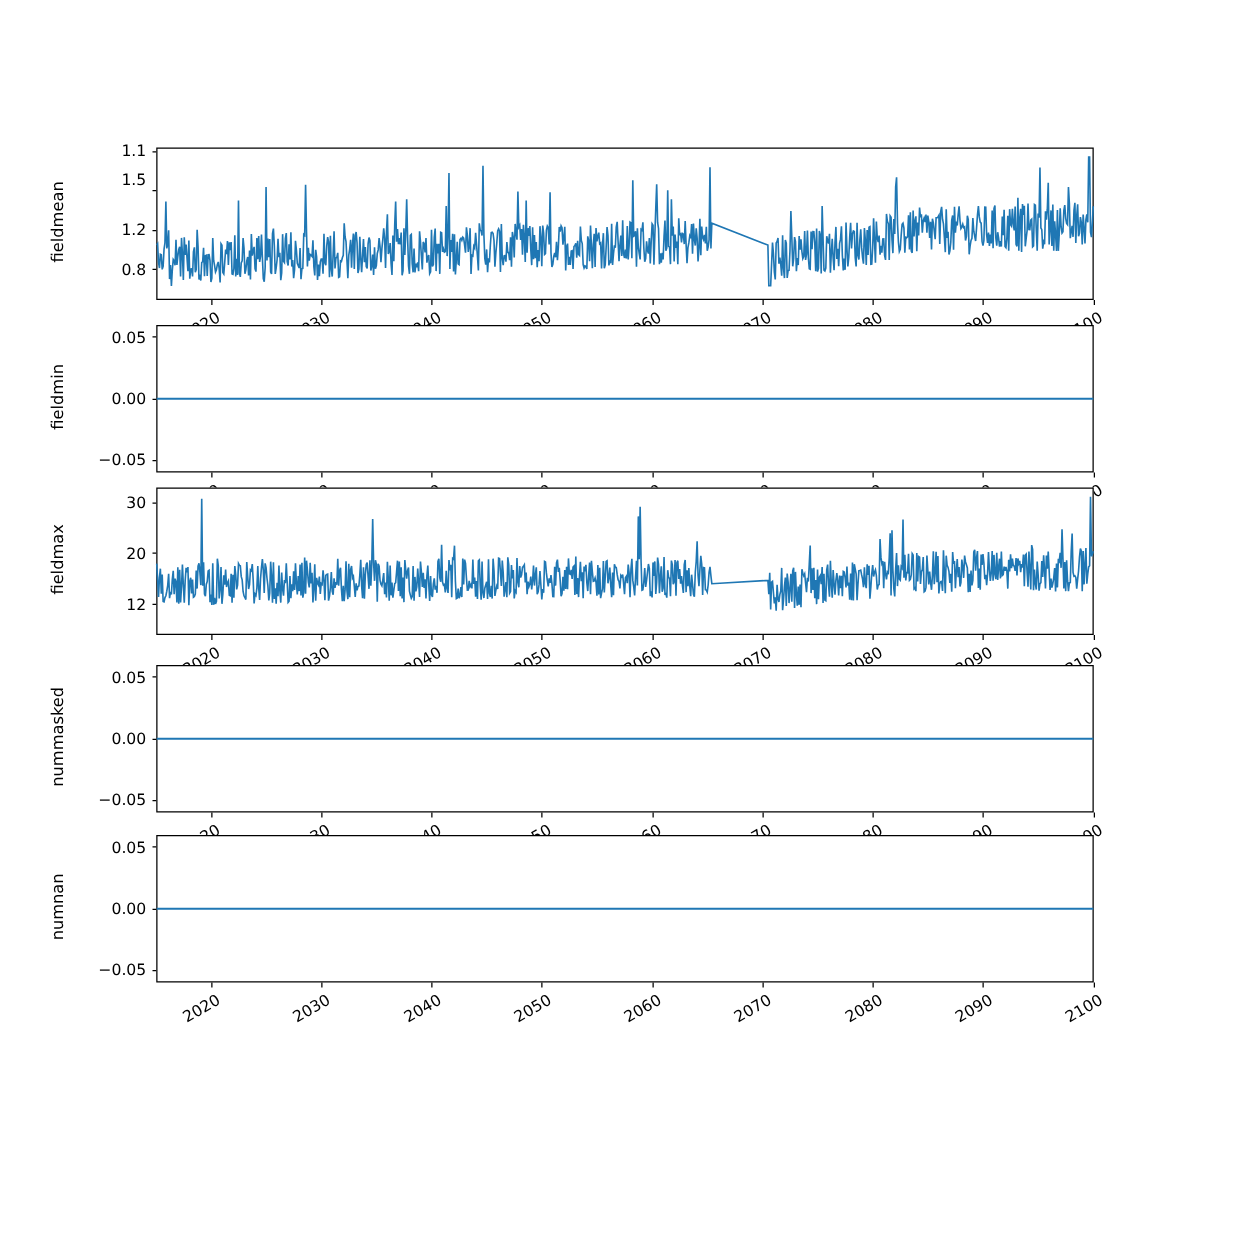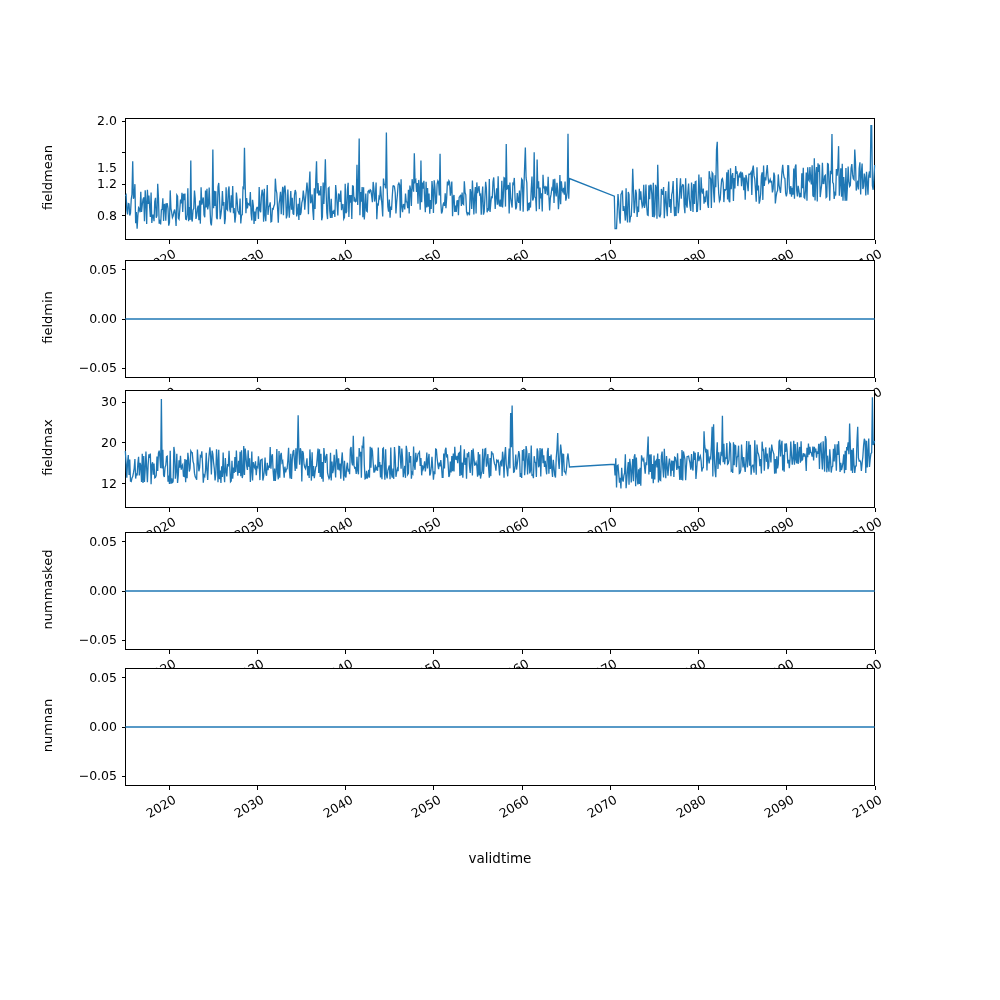--- a/index.html
+++ b/index.html
@@ -75,35 +75,34 @@
   }
   .tickmark {
     position: absolute;
     background: #000000;
   }
 </style>
 </head>
 <body>
 
 <div id="figure">
-  <div class="xlabel" style="left: 125px; width: 750px; top: 850px;">validtime</div>
   <div id="panels">
       <div class="panel" style="left: 125px; top: 118px; width: 750px; height: 122px;">
         <div class="axes-frame"></div>
         <svg class="plot-svg" viewBox="0 0 750 122" preserveAspectRatio="none">
           <path d="M0.35 78.00 L1.09 76.94 L1.82 92.01 L2.56 96.40 L3.29 85.49 L4.03 85.85 L4.76 97.48 L5.50 95.08 L6.24 81.35 L6.97 76.24 L7.71 43.20 L8.44 80.75 L9.18 77.37 L9.91 66.15 L10.65 105.27 L11.38 93.95 L12.12 110.79 L12.85 98.05 L13.59 89.56 L14.32 90.68 L15.06 94.26 L15.79 73.84 L16.53 93.92 L17.26 87.03 L18.00 81.52 L18.74 79.39 L19.47 103.21 L20.21 72.32 L20.94 85.10 L21.68 105.93 L22.41 71.75 L23.15 85.96 L23.88 77.56 L24.62 88.60 L25.35 99.03 L26.09 74.46 L26.82 105.02 L27.56 97.28 L28.29 97.02 L29.03 103.20 L29.76 83.48 L30.50 79.84 L31.24 99.69 L31.97 97.70 L32.71 65.83 L33.44 79.30 L34.18 105.63 L34.91 103.44 L35.65 106.36 L36.38 91.88 L37.12 91.41 L37.85 80.24 L38.59 102.94 L39.32 86.62 L40.06 86.26 L40.79 102.82 L41.53 85.82 L42.26 85.68 L43.00 90.54 L43.74 107.64 L44.47 104.54 L45.21 72.39 L45.94 90.35 L46.68 94.48 L47.41 99.52 L48.15 97.75 L48.88 93.57 L49.62 91.57 L50.35 96.87 L51.09 107.99 L51.82 77.05 L52.56 78.28 L53.29 100.07 L54.03 101.23 L54.76 92.14 L55.50 81.66 L56.24 85.32 L56.97 74.80 L57.71 94.04 L58.44 75.81 L59.18 82.11 L59.91 75.63 L60.65 101.11 L61.38 101.49 L62.12 96.74 L62.85 70.24 L63.59 103.21 L64.32 88.95 L65.06 102.05 L65.79 42.49 L66.53 100.55 L67.26 103.48 L68.00 92.28 L68.74 90.60 L69.47 72.52 L70.21 80.66 L70.94 100.97 L71.68 97.88 L72.41 90.71 L73.15 87.55 L73.88 102.31 L74.62 82.45 L75.35 105.63 L76.09 69.25 L76.82 86.52 L77.56 82.56 L78.29 79.49 L79.03 96.93 L79.76 99.30 L80.50 72.42 L81.24 89.44 L81.97 70.81 L82.71 91.48 L83.44 87.00 L84.18 69.65 L84.91 88.05 L85.65 104.95 L86.38 107.34 L87.12 96.19 L87.85 31.59 L88.59 90.34 L89.32 72.85 L90.06 87.85 L90.79 73.15 L91.53 99.62 L92.26 101.22 L93.00 68.77 L93.74 64.92 L94.47 78.88 L95.21 101.20 L95.94 96.33 L96.68 89.84 L97.41 72.98 L98.15 87.68 L98.88 84.13 L99.62 106.08 L100.35 100.45 L101.09 69.32 L101.82 90.97 L102.56 92.01 L103.29 72.95 L104.03 68.44 L104.76 91.23 L105.50 94.39 L106.24 77.36 L106.97 89.64 L107.71 67.91 L108.44 95.25 L109.18 90.00 L109.91 104.58 L110.65 97.83 L111.38 74.59 L112.12 82.09 L112.85 92.65 L113.59 94.52 L114.32 96.45 L115.06 80.46 L115.79 105.44 L116.53 96.97 L117.26 96.76 L118.00 69.49 L118.74 70.21 L119.47 29.72 L120.21 67.40 L120.94 95.14 L121.68 80.15 L122.41 90.48 L123.15 85.57 L123.88 86.16 L124.62 87.06 L125.35 74.14 L126.09 95.37 L126.82 102.39 L127.56 81.81 L128.29 87.43 L129.03 105.88 L129.76 93.57 L130.50 102.88 L131.24 91.54 L131.97 89.26 L132.71 89.23 L133.44 100.89 L134.18 69.04 L134.91 92.23 L135.65 94.23 L136.38 78.89 L137.12 71.72 L137.85 75.40 L138.59 103.75 L139.32 70.70 L140.06 97.60 L140.79 103.26 L141.53 84.69 L142.26 67.06 L143.00 96.84 L143.74 88.36 L144.47 87.96 L145.21 84.28 L145.94 103.89 L146.68 103.42 L147.41 90.68 L148.15 91.18 L148.88 88.16 L149.62 86.19 L150.35 60.66 L151.09 71.59 L151.82 75.24 L152.56 90.23 L153.29 104.62 L154.03 86.02 L154.76 81.23 L155.50 73.88 L156.24 96.19 L156.97 78.11 L157.71 68.87 L158.44 97.18 L159.18 70.56 L159.91 67.60 L160.65 76.33 L161.38 100.42 L162.12 97.13 L162.85 71.50 L163.59 88.66 L164.32 99.69 L165.06 86.15 L165.79 73.14 L166.53 91.74 L167.26 79.73 L168.00 95.30 L168.74 96.78 L169.47 77.03 L170.21 72.05 L170.94 74.56 L171.68 98.47 L172.41 94.89 L173.15 85.71 L173.88 101.97 L174.62 79.90 L175.35 97.05 L176.09 94.46 L176.82 84.77 L177.56 81.94 L178.29 72.54 L179.03 79.16 L179.76 91.68 L180.50 81.15 L181.24 73.74 L181.97 64.65 L182.71 72.75 L183.44 96.34 L184.18 67.62 L184.91 53.50 L185.65 85.28 L186.38 83.21 L187.12 76.42 L187.85 92.61 L188.59 101.93 L189.32 70.38 L190.06 91.01 L190.79 61.66 L191.53 43.16 L192.26 75.44 L193.00 65.16 L193.74 77.40 L194.47 72.49 L195.21 77.44 L195.94 68.04 L196.68 102.26 L197.41 98.82 L198.15 64.56 L198.88 86.02 L199.62 67.17 L200.35 41.35 L201.09 72.91 L201.82 94.69 L202.56 101.06 L203.29 70.21 L204.03 69.48 L204.76 92.90 L205.50 99.85 L206.24 80.87 L206.97 100.02 L207.71 92.86 L208.44 95.95 L209.18 91.93 L209.91 98.90 L210.65 67.07 L211.38 75.33 L212.12 86.80 L212.85 97.57 L213.59 75.54 L214.32 77.21 L215.06 83.93 L215.79 72.44 L216.53 92.18 L217.26 87.73 L218.00 85.96 L218.74 100.90 L219.47 99.43 L220.21 65.88 L220.94 95.16 L221.68 93.69 L222.41 71.83 L223.15 64.81 L223.88 98.88 L224.62 77.03 L225.35 84.70 L226.09 77.02 L226.82 101.10 L227.56 67.87 L228.29 68.18 L229.03 83.48 L229.76 80.94 L230.50 83.72 L231.24 83.19 L231.97 46.88 L232.71 86.88 L233.44 69.87 L234.18 20.50 L234.91 97.15 L235.65 74.07 L236.38 83.63 L237.12 68.97 L237.85 99.24 L238.59 69.37 L239.32 101.57 L240.06 90.12 L240.79 75.44 L241.53 93.04 L242.26 93.66 L243.00 73.55 L243.74 72.63 L244.47 74.27 L245.21 71.75 L245.94 72.57 L246.68 78.06 L247.41 84.17 L248.15 63.90 L248.88 70.13 L249.62 83.53 L250.35 78.65 L251.09 64.52 L251.82 101.13 L252.56 86.25 L253.29 86.78 L254.03 78.86 L254.76 80.32 L255.50 68.28 L256.24 77.73 L256.97 87.08 L257.71 98.37 L258.44 60.60 L259.18 66.36 L259.91 66.67 L260.65 70.47 L261.38 14.54 L262.12 69.85 L262.85 88.64 L263.59 93.63 L264.32 81.53 L265.06 99.81 L265.79 88.55 L266.53 91.89 L267.26 78.53 L268.00 68.04 L268.74 67.80 L269.47 68.84 L270.21 74.58 L270.94 95.39 L271.68 84.28 L272.41 76.57 L273.15 66.77 L273.88 65.10 L274.62 67.00 L275.35 99.62 L276.09 61.29 L276.82 88.78 L277.56 94.17 L278.29 86.63 L279.03 86.40 L279.76 91.39 L280.50 75.56 L281.24 83.83 L281.97 84.00 L282.71 90.06 L283.44 71.76 L284.18 95.44 L284.91 67.60 L285.65 72.02 L286.38 87.92 L287.12 61.15 L287.85 67.93 L288.59 73.70 L289.32 35.23 L290.06 63.61 L290.79 62.22 L291.53 73.92 L292.26 65.14 L293.00 85.82 L293.74 61.90 L294.47 71.98 L295.21 91.65 L295.94 42.48 L296.68 84.18 L297.41 64.53 L298.15 70.74 L298.88 62.90 L299.62 81.33 L300.35 94.11 L301.09 63.72 L301.82 89.40 L302.56 70.00 L303.29 88.64 L304.03 75.62 L304.76 95.80 L305.50 82.05 L306.24 90.98 L306.97 62.95 L307.71 72.01 L308.44 94.92 L309.18 62.38 L309.91 68.46 L310.65 85.61 L311.38 84.98 L312.12 66.05 L312.85 62.77 L313.59 64.17 L314.32 77.54 L315.06 35.82 L315.79 84.27 L316.53 95.51 L317.26 93.49 L318.00 87.18 L318.74 84.31 L319.47 87.84 L320.21 75.39 L320.94 90.13 L321.68 79.77 L322.41 63.53 L323.15 67.36 L323.88 62.71 L324.62 64.14 L325.35 77.78 L326.09 71.65 L326.82 63.46 L327.56 98.29 L328.29 79.05 L329.03 76.92 L329.76 93.90 L330.50 87.45 L331.24 93.91 L331.97 82.88 L332.71 82.58 L333.44 97.12 L334.18 79.20 L334.91 78.48 L335.65 76.72 L336.38 88.08 L337.12 74.66 L337.85 85.61 L338.59 86.37 L339.32 63.28 L340.06 74.37 L340.79 76.84 L341.53 93.78 L342.26 96.45 L343.00 94.76 L343.74 95.44 L344.47 97.23 L345.21 71.07 L345.94 74.77 L346.68 90.91 L347.41 62.47 L348.15 79.25 L348.88 96.52 L349.62 77.60 L350.35 68.97 L351.09 95.53 L351.82 64.41 L352.56 75.16 L353.29 71.02 L354.03 68.15 L354.76 76.97 L355.50 76.31 L356.24 96.69 L356.97 78.70 L357.71 68.52 L358.44 96.68 L359.18 93.81 L359.91 80.22 L360.65 63.70 L361.38 70.36 L362.12 94.28 L362.85 90.23 L363.59 92.61 L364.32 61.10 L365.06 94.03 L365.79 85.21 L366.53 78.23 L367.26 80.21 L368.00 63.72 L368.74 59.41 L369.47 75.23 L370.21 91.01 L370.94 78.27 L371.68 70.37 L372.41 86.75 L373.15 58.25 L373.88 85.15 L374.62 88.43 L375.35 81.64 L376.09 88.85 L376.82 62.87 L377.56 89.56 L378.29 78.42 L379.03 59.70 L379.76 60.24 L380.50 88.61 L381.24 26.12 L381.97 70.96 L382.71 70.43 L383.44 66.93 L384.18 95.37 L384.91 64.58 L385.65 79.54 L386.38 84.84 L387.12 89.59 L387.85 65.52 L388.59 66.26 L389.32 59.92 L390.06 80.26 L390.79 91.40 L391.53 88.91 L392.26 75.05 L393.00 82.47 L393.74 84.83 L394.47 72.51 L395.21 92.77 L395.94 75.71 L396.68 61.13 L397.41 62.27 L398.15 93.85 L398.88 70.06 L399.62 48.67 L400.35 29.47 L401.09 59.93 L401.82 64.77 L402.56 93.30 L403.29 84.70 L404.03 92.15 L404.76 84.36 L405.50 89.58 L406.24 70.96 L406.97 58.49 L407.71 82.57 L408.44 80.38 L409.18 34.21 L409.91 79.05 L410.65 79.66 L411.38 93.30 L412.12 41.48 L412.85 70.45 L413.59 63.19 L414.32 91.13 L415.06 69.62 L415.79 80.34 L416.53 75.19 L417.26 93.42 L418.00 56.68 L418.74 70.17 L419.47 68.35 L420.21 75.95 L420.94 68.78 L421.68 69.35 L422.41 77.26 L423.15 58.78 L423.88 77.45 L424.62 92.47 L425.35 80.06 L426.09 76.14 L426.82 70.80 L427.56 72.63 L428.29 61.28 L429.03 84.99 L429.76 60.86 L430.50 73.44 L431.24 78.43 L431.97 64.72 L432.71 72.50 L433.44 91.18 L434.18 80.44 L434.91 57.09 L435.65 86.17 L436.38 63.30 L437.12 71.79 L437.85 73.68 L438.59 69.92 L439.32 76.68 L440.06 63.52 L440.79 82.61 L441.53 79.47 L442.26 73.93 L443.00 15.80 L443.74 80.78 L444.47 60.56 L489.32 78.09 L490.06 110.62 L490.79 110.62 L491.53 110.62 L492.26 93.49 L493.00 76.04 L493.74 84.76 L494.47 99.62 L495.21 105.57 L495.94 76.32 L496.68 75.10 L497.41 72.46 L498.15 93.00 L498.88 88.03 L499.62 93.73 L500.35 102.61 L501.09 70.29 L501.82 96.69 L502.56 104.47 L503.29 74.03 L504.03 76.53 L504.76 104.37 L505.50 98.36 L506.24 98.24 L506.97 82.61 L507.71 50.73 L508.44 71.35 L509.18 95.06 L509.91 88.88 L510.65 71.67 L511.38 75.32 L512.12 98.99 L512.85 88.54 L513.59 94.04 L514.32 70.87 L515.06 81.66 L515.79 73.40 L516.53 83.29 L517.26 88.90 L518.00 87.28 L518.74 66.81 L519.47 89.93 L520.21 85.37 L520.94 66.48 L521.68 88.02 L522.41 96.94 L523.15 97.34 L523.88 67.23 L524.62 81.33 L525.35 67.34 L526.09 67.43 L526.82 76.46 L527.56 98.96 L528.29 64.86 L529.03 99.29 L529.76 96.76 L530.50 66.81 L531.24 69.93 L531.97 100.79 L532.71 46.84 L533.44 72.39 L534.18 98.08 L534.91 98.76 L535.65 96.45 L536.38 70.97 L537.12 74.60 L537.85 76.75 L538.59 69.09 L539.32 100.17 L540.06 84.11 L540.79 72.96 L541.53 88.69 L542.26 98.12 L543.00 76.25 L543.74 63.53 L544.47 89.14 L545.21 81.03 L545.94 95.02 L546.68 76.72 L547.41 73.30 L548.15 62.98 L548.88 86.19 L549.62 98.31 L550.35 88.91 L551.09 97.87 L551.82 60.01 L552.56 81.09 L553.29 95.12 L554.03 87.68 L554.76 71.79 L555.50 60.27 L556.24 80.75 L556.97 69.14 L557.71 66.74 L558.44 67.13 L559.18 88.10 L559.91 95.12 L560.65 60.24 L561.38 86.31 L562.12 89.63 L562.85 74.23 L563.59 65.50 L564.32 80.10 L565.06 88.09 L565.79 92.98 L566.53 64.45 L567.26 73.55 L568.00 93.92 L568.74 66.09 L569.47 86.07 L570.21 63.75 L570.94 63.30 L571.68 93.46 L572.41 93.32 L573.15 79.92 L573.88 56.62 L574.62 74.75 L575.35 92.13 L576.09 59.26 L576.82 72.32 L577.56 75.71 L578.29 70.47 L579.03 85.77 L579.76 78.64 L580.50 84.17 L581.24 73.24 L581.97 73.11 L582.71 86.46 L583.44 89.95 L584.18 53.17 L584.91 59.11 L585.65 60.88 L586.38 89.97 L587.12 54.68 L587.85 55.77 L588.59 73.80 L589.32 84.53 L590.06 57.15 L590.79 69.20 L591.53 31.44 L592.26 23.79 L593.00 60.45 L593.74 75.82 L594.47 83.19 L595.21 81.52 L595.94 70.22 L596.68 61.54 L597.41 60.61 L598.15 64.52 L598.88 84.10 L599.62 71.84 L600.35 72.18 L601.09 71.29 L601.82 54.26 L602.56 81.60 L603.29 51.79 L604.03 82.77 L604.76 84.28 L605.50 50.38 L606.24 71.21 L606.97 58.64 L607.71 55.04 L608.44 82.93 L609.18 60.05 L609.91 70.37 L610.65 48.06 L611.38 55.86 L612.12 53.37 L612.85 68.09 L613.59 58.62 L614.32 56.39 L615.06 59.58 L615.79 53.59 L616.53 68.10 L617.26 54.41 L618.00 59.07 L618.74 72.32 L619.47 59.45 L620.21 81.62 L620.94 56.99 L621.68 60.26 L622.41 66.95 L623.15 73.28 L623.88 56.20 L624.62 56.23 L625.35 55.70 L626.09 54.28 L626.82 77.09 L627.56 51.22 L628.29 47.53 L629.03 57.39 L629.76 61.09 L630.50 71.97 L631.24 83.70 L631.97 49.33 L632.71 72.31 L633.44 67.41 L634.18 85.64 L634.91 82.65 L635.65 75.84 L636.38 58.02 L637.12 54.33 L637.85 81.88 L638.59 47.48 L639.32 68.05 L640.06 59.31 L640.79 62.40 L641.53 53.59 L642.26 46.99 L643.00 58.48 L643.74 64.92 L644.47 63.79 L645.21 61.36 L645.94 64.14 L646.68 63.53 L647.41 74.45 L648.15 71.03 L648.88 54.55 L649.62 57.76 L650.35 85.48 L651.09 78.64 L651.82 74.33 L652.56 72.63 L653.29 56.42 L654.03 67.01 L654.76 70.89 L655.50 74.85 L656.24 64.45 L656.97 54.06 L657.71 46.78 L658.44 55.52 L659.18 59.69 L659.91 60.55 L660.65 75.12 L661.38 78.43 L662.12 74.26 L662.85 47.69 L663.59 47.82 L664.32 69.77 L665.06 76.28 L665.79 68.01 L666.53 78.67 L667.26 69.72 L668.00 76.79 L668.74 50.50 L669.47 80.66 L670.21 48.76 L670.94 46.42 L671.68 72.50 L672.41 78.50 L673.15 67.77 L673.88 72.25 L674.62 79.39 L675.35 74.91 L676.09 79.21 L676.82 55.19 L677.56 70.22 L678.29 49.82 L679.03 79.15 L679.76 80.07 L680.50 72.21 L681.24 54.61 L681.97 82.66 L682.71 49.33 L683.44 61.52 L684.18 62.80 L684.91 48.94 L685.65 61.18 L686.38 66.39 L687.12 47.20 L687.85 77.41 L688.59 79.07 L689.32 40.31 L690.06 82.54 L690.79 56.89 L691.53 49.02 L692.26 83.50 L693.00 45.21 L693.74 54.01 L694.47 46.68 L695.21 79.08 L695.94 72.63 L696.68 66.55 L697.41 44.80 L698.15 65.53 L698.88 65.60 L699.62 58.04 L700.35 57.32 L701.09 79.51 L701.82 78.77 L702.56 45.71 L703.29 46.22 L704.03 66.06 L704.76 82.65 L705.50 52.88 L706.24 56.13 L706.97 15.94 L707.71 64.40 L708.44 65.79 L709.18 80.95 L709.91 75.54 L710.65 77.40 L711.38 51.03 L712.12 57.67 L712.85 49.35 L713.59 28.14 L714.32 77.66 L715.06 64.90 L715.79 50.33 L716.53 78.74 L717.26 45.64 L718.00 82.65 L718.74 59.02 L719.47 69.47 L720.21 82.84 L720.94 49.96 L721.68 82.67 L722.41 69.01 L723.15 48.56 L723.88 63.15 L724.62 68.43 L725.35 67.32 L726.09 50.20 L726.82 46.14 L727.56 56.66 L728.29 60.74 L729.03 61.70 L729.76 31.63 L730.50 44.82 L731.24 72.55 L731.97 67.45 L732.71 62.72 L733.44 71.50 L734.18 50.34 L734.91 44.25 L735.65 76.40 L736.38 54.56 L737.12 45.43 L737.85 71.07 L738.59 68.49 L739.32 55.66 L740.06 60.01 L740.79 77.59 L741.53 53.72 L742.26 64.50 L743.00 76.79 L743.74 57.69 L744.47 53.47 L745.21 59.86 L745.94 7.59 L746.68 7.59 L747.41 67.73 L748.15 71.76 L748.88 60.16 L749.62 47.06 " fill="none" stroke="#1f77b4" stroke-width="1.3" vector-effect="non-scaling-stroke"></path>
         </svg>
         <div class="tickmark" style="left: -3.5px; top: 97.4793px; width: 3.5px; height: 1px;"></div>
         <div class="ytick-label" style="left: -70px; width: 62px; top: 89.9793px;">0.8</div>
         <div class="tickmark" style="left: -3.5px; top: 65.8731px; width: 3.5px; height: 1px;"></div>
         <div class="ytick-label" style="left: -70px; width: 62px; top: 58.3731px;">1.2</div>
         <div class="tickmark" style="left: -3.5px; top: 34.2668px; width: 3.5px; height: 1px;"></div>
-        <div class="ytick-label" style="left: -70px; width: 62px; top: 42px;">1.5</div>
+        <div class="ytick-label" style="left: -70px; width: 62px; top: 18px;">1.5</div>
         <div class="tickmark" style="left: -3.5px; top: 2.66062px; width: 3.5px; height: 1px;"></div>
-        <div class="ytick-label" style="left: -70px; width: 62px; top: -4.83938px;">2.0</div>
+        <div class="ytick-label" style="left: -70px; width: 62px; top: -4.83938px;">1.1</div>
         <div class="tickmark" style="left: 43.6176px; top: 122px; width: 1px; height: 3.5px;"></div>
         <div class="xtick-label" style="left: -11.8824px; width: 58px; top: 128px;">2020</div>
         <div class="tickmark" style="left: 131.853px; top: 122px; width: 1px; height: 3.5px;"></div>
         <div class="xtick-label" style="left: 76.3529px; width: 58px; top: 128px;">2030</div>
         <div class="tickmark" style="left: 220.088px; top: 122px; width: 1px; height: 3.5px;"></div>
         <div class="xtick-label" style="left: 164.588px; width: 58px; top: 128px;">2040</div>
         <div class="tickmark" style="left: 308.324px; top: 122px; width: 1px; height: 3.5px;"></div>
         <div class="xtick-label" style="left: 252.824px; width: 58px; top: 128px;">2050</div>
         <div class="tickmark" style="left: 396.559px; top: 122px; width: 1px; height: 3.5px;"></div>
         <div class="xtick-label" style="left: 341.059px; width: 58px; top: 128px;">2060</div>

